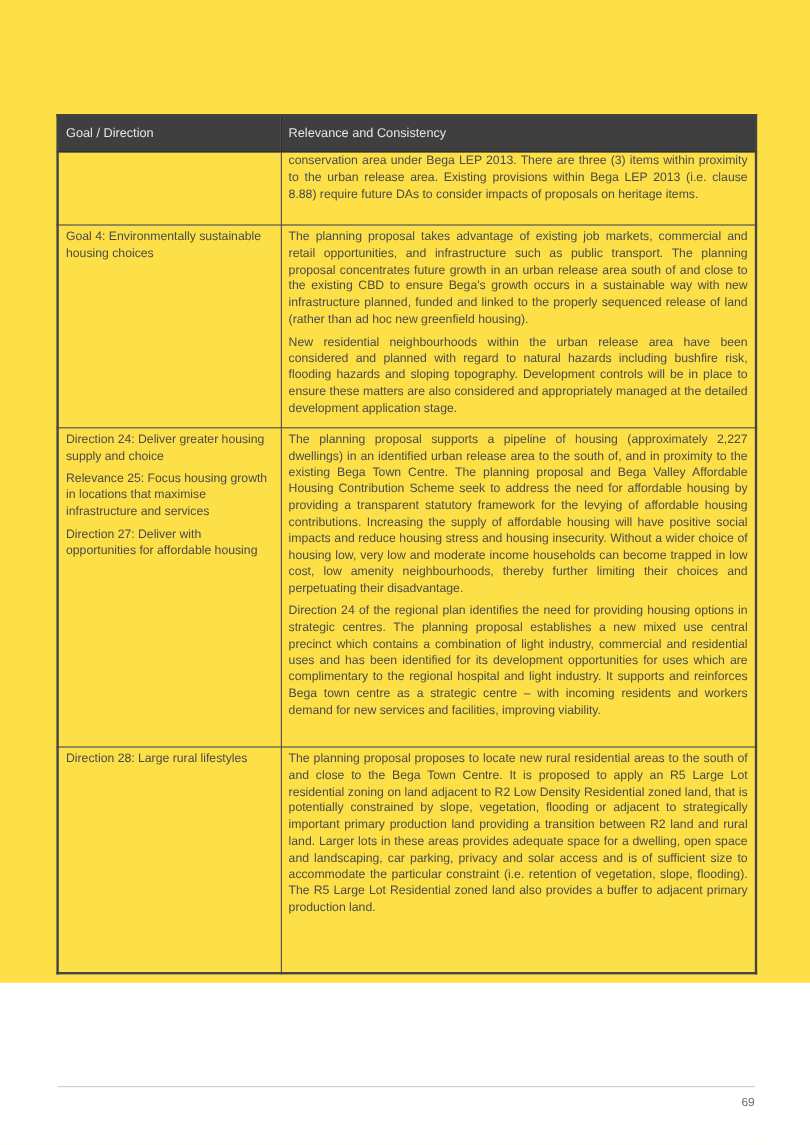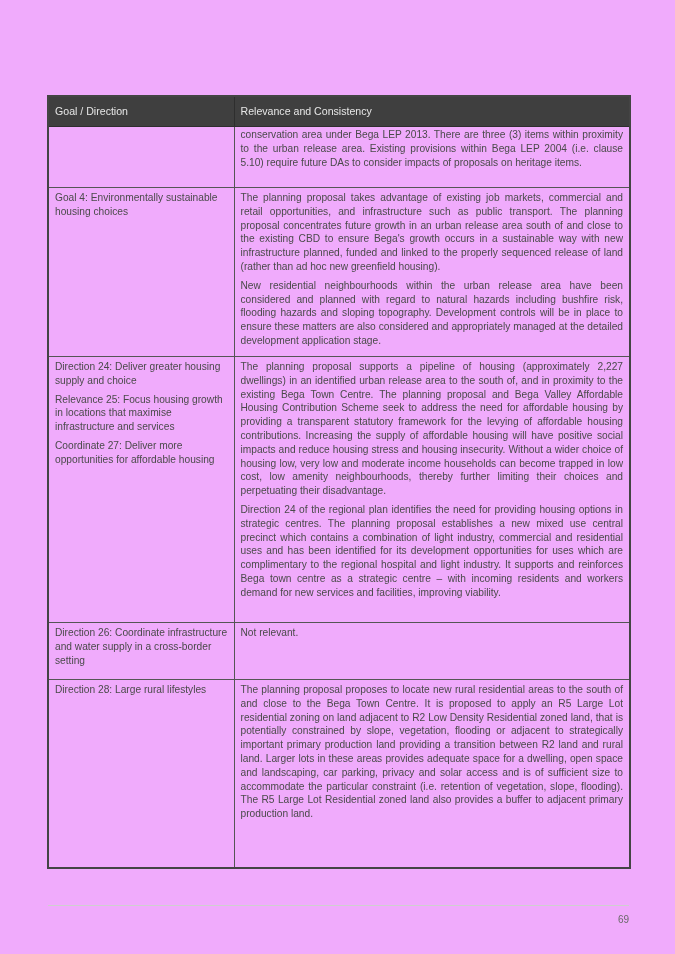--- a/index.html
+++ b/index.html
@@ -1,18 +1,18 @@
 <!DOCTYPE html>
 <html><head>
 <meta charset="utf-8">
 <style>
   html, body { margin: 0; padding: 0; background: #ffffff; }
   body { width: 675px; height: 954px; position: relative; overflow: hidden;
          font-family: "Liberation Sans", sans-serif; color: #4a4a4a; }
-  .page { position: absolute; left: 0; top: 0; width: 675px; height: 954px; background: #f0abfc; }
+  .page { position: absolute; left: 0; top: 0; width: 675px; height: 819px; background: #fde047; }
   table.doc-table {
     position: absolute; left: 47px; top: 95px; width: 582px;
     border-collapse: collapse; table-layout: fixed;
     font-size: 10.2px; line-height: 13.8px;
   }
   table.doc-table col.c1 { width: 186px; }
   table.doc-table col.c2 { width: 396px; }
   table.doc-table th {
     background: #3f3f3f; color: #e6e6e6; font-weight: normal; text-align: left;
     height: 29px; padding: 0 6px; font-size: 10.6px;
@@ -46,49 +46,41 @@
     <thead>
       <tr>
         <th>Goal / Direction</th>
         <th>Relevance and Consistency</th>
       </tr>
     </thead>
     <tbody>
       <tr class="r0">
         <td></td>
         <td class="rel">
-          <p>conservation area under Bega LEP 2013.  There are three (3) items within proximity to the urban release area.  Existing provisions within Bega LEP 2004 (i.e. clause 5.10) require future DAs to consider impacts of proposals on heritage items.</p>
+          <p>conservation area under Bega LEP 2013.  There are three (3) items within proximity to the urban release area.  Existing provisions within Bega LEP 2013 (i.e. clause 8.88) require future DAs to consider impacts of proposals on heritage items.</p>
         </td>
       </tr>
       <tr class="r1">
         <td>
           <p>Goal 4: Environmentally sustainable housing choices</p>
         </td>
         <td class="rel">
           <p>The planning proposal takes advantage of existing job markets, commercial and retail opportunities, and infrastructure such as public transport.  The planning proposal concentrates future growth in an urban release area south of and close to the existing CBD to ensure Bega's growth occurs in a sustainable way with new infrastructure planned, funded and linked to the properly sequenced release of land (rather than ad hoc new greenfield housing).</p>
           <p>New residential neighbourhoods within the urban release area have been considered and planned with regard to natural hazards including bushfire risk, flooding hazards and sloping topography. Development controls will be in place to ensure these matters are also considered and appropriately managed at the detailed development application stage.</p>
         </td>
       </tr>
       <tr class="r2">
         <td>
           <p>Direction 24: Deliver greater housing supply and choice</p>
           <p>Relevance 25: Focus housing growth in locations that maximise infrastructure and services</p>
-          <p>Coordinate 27: Deliver more opportunities for affordable housing</p>
+          <p>Direction 27: Deliver with opportunities for affordable housing</p>
         </td>
         <td class="rel">
           <p>The planning proposal supports a pipeline of housing (approximately 2,227 dwellings) in an identified urban release area to the south of, and in proximity to the existing Bega Town Centre. The planning proposal and Bega Valley Affordable Housing Contribution Scheme seek to address the need for affordable housing by providing a transparent statutory framework for the levying of affordable housing contributions.  Increasing the supply of affordable housing will have positive social impacts and reduce housing stress and housing insecurity. Without a wider choice of housing low, very low and moderate income households can become trapped in low cost, low amenity neighbourhoods, thereby further limiting their choices and perpetuating their disadvantage.</p>
           <p>Direction 24 of the regional plan identifies the need for providing housing options in strategic centres.  The planning proposal establishes a new mixed use central precinct which contains a combination of light industry, commercial and residential uses and has been identified for its development opportunities for uses which are complimentary to the regional hospital and light industry.  It supports and reinforces Bega town centre as a strategic centre – with incoming residents and workers demand for new services and facilities, improving viability.</p>
-        </td>
-      </tr>
-      <tr class="r3">
-        <td>
-          <p>Direction 26: Coordinate infrastructure and water supply in a cross-border setting</p>
-        </td>
-        <td class="rel">
-          <p>Not relevant.</p>
         </td>
       </tr>
       <tr class="r4">
         <td>
           <p>Direction 28: Large rural lifestyles</p>
         </td>
         <td class="rel">
           <p>The planning proposal proposes to locate new rural residential areas to the south of and close to the Bega Town Centre.  It is proposed to apply an R5 Large Lot residential zoning on land adjacent to R2 Low Density Residential zoned land, that is potentially constrained by slope, vegetation, flooding or adjacent to strategically important primary production land providing a transition between R2 land and rural land.  Larger lots in these areas provides adequate space for a dwelling, open space and landscaping, car parking, privacy and solar access and is of sufficient size to accommodate the particular constraint (i.e. retention of vegetation, slope, flooding).  The R5 Large Lot Residential zoned land also provides a buffer to adjacent primary production land.</p>
         </td>
       </tr>

